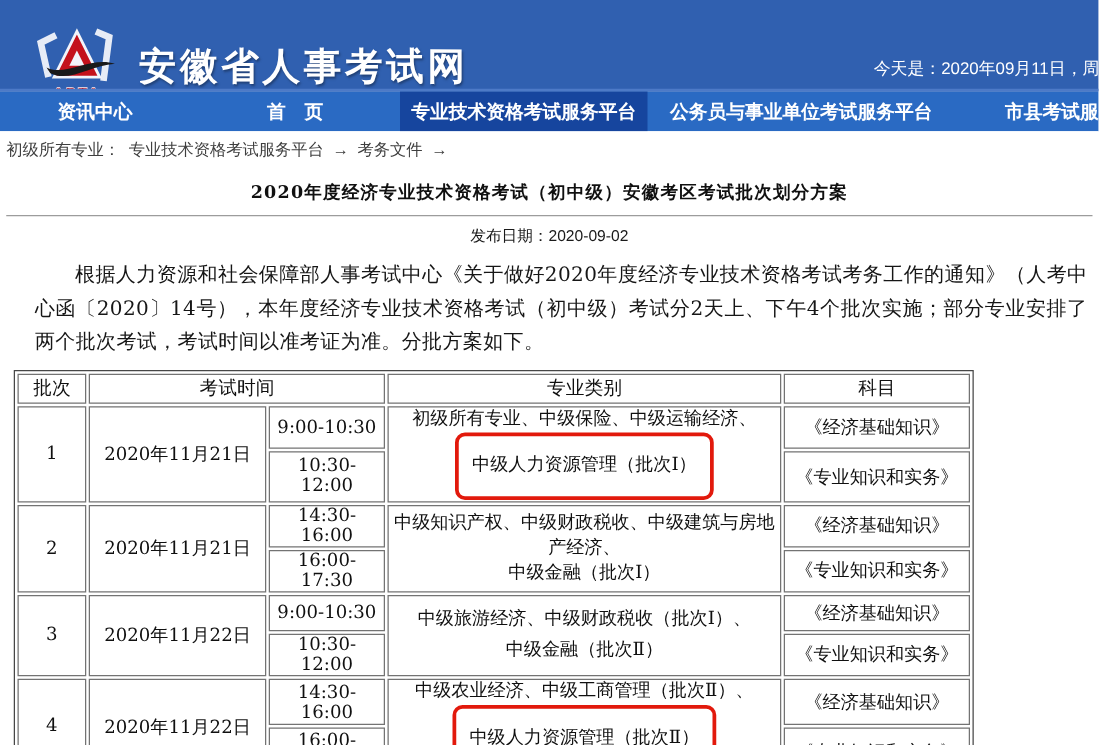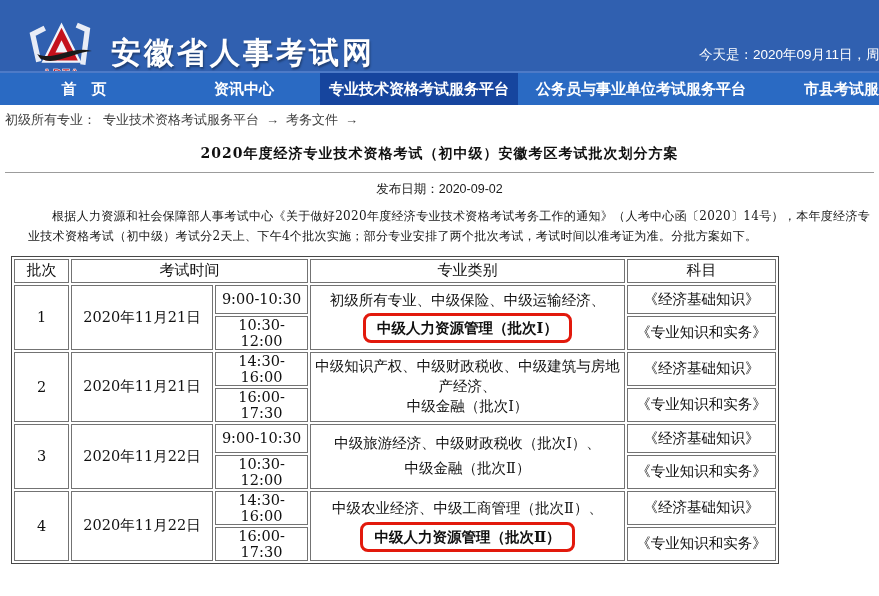--- a/index.html
+++ b/index.html
@@ -37,39 +37,39 @@
     font-size:13px;color:#3f3f3f;background:#fff;}
   .crumb{cursor:pointer;}
   .crumb-sep{color:#3f3f3f;}
 
   
   .article-title{margin-top:11px;text-align:center;font-size:14px;font-weight:bold;
     color:#101010;font-family:"DejaVu Serif",serif;letter-spacing:1px;}
   .title-rule{border:0;border-top:1px solid #9c9c9c;margin:9px 5px 0 5px;}
   .pub-date{margin-top:8px;text-align:center;font-size:12.5px;color:#1a1a1a;
     font-family:Liberation Sans, sans-serif;}
-  .body-text{margin:9px 9px 0 28px;font-size:12px;line-height:1.66;color:#161616;
+  .body-text{margin:9px 9px 0 28px;font-size:16px;line-height:1.66;color:#161616;
     text-indent:2em;text-align:justify;font-family:"DejaVu Serif",serif;letter-spacing:.3px;}
 
   
   table.schedule{margin:9px 0 0 11px;border-collapse:separate;border-spacing:2px;
     border:1px solid #474747;background:#fff;font-family:"DejaVu Serif",serif;}
   .schedule th,.schedule td{border:1px solid #737373;text-align:center;vertical-align:middle;
     color:#101010;padding:0 3px;background:#fff;}
   .schedule th{height:24px;font-size:15px;font-weight:400;}
   .schedule td{font-size:14.5px;}
   .time-cell,.subject-cell{height:29px;width:93px;}
   .batch-cell{width:55px;}
   .date-cell{width:142px;}
   .cat-cell{width:315px;padding:2px 4px;margin-top:40px;}
   .cat-inner{display:flex;flex-direction:column;justify-content:space-evenly;
     align-items:center;min-height:58px;}
   .cat-line{line-height:1.35;}
   .red-box{display:inline-block;border:3px solid var(--highlight-red);border-radius:8px;
-    padding:2px 11px;margin:1px 0;font-weight:bold;}
+    padding:14px 11px;margin:1px 0;}
 </style>
 </head>
 <body>
 
 <div class="page">
 
   <div class="site-header">
     <div class="brand">
       <span>
         <svg width="76" height="64" viewBox="0 0 100 84">
@@ -82,22 +82,22 @@
           <path d="M20 46 C 40 56, 66 34, 92 42 C 66 44, 44 62, 24 52 Z" fill="#1a1a1a"></path>
           <text x="52" y="78" text-anchor="middle" font-size="16" font-weight="bold" fill="#c4121c" stroke="#f2f4fa" stroke-width="0.8" font-family="Liberation Sans, sans-serif" letter-spacing="2">APTA</text>
         </svg>
       </span>
       <span class="site-title">安徽省人事考试网</span>
     </div>
     <span class="today">今天是：2020年09月11日，周五</span>
   </div>
 
   <div class="main-nav">
+    <div class="nav-item n1">资讯中心</div>
     <div class="nav-item n0">首　页</div>
-    <div class="nav-item n1">资讯中心</div>
     <div class="nav-item n2 active">专业技术资格考试服务平台</div>
     <div class="nav-item n3">公务员与事业单位考试服务平台</div>
     <div class="nav-item n4">市县考试服务平台</div>
   </div>
 
   <div class="breadcrumb">
     <span>初级所有专业：</span>
     <span class="crumb">专业技术资格考试服务平台</span>
     <span class="crumb-sep">→</span>
     <span class="crumb">考务文件</span>

